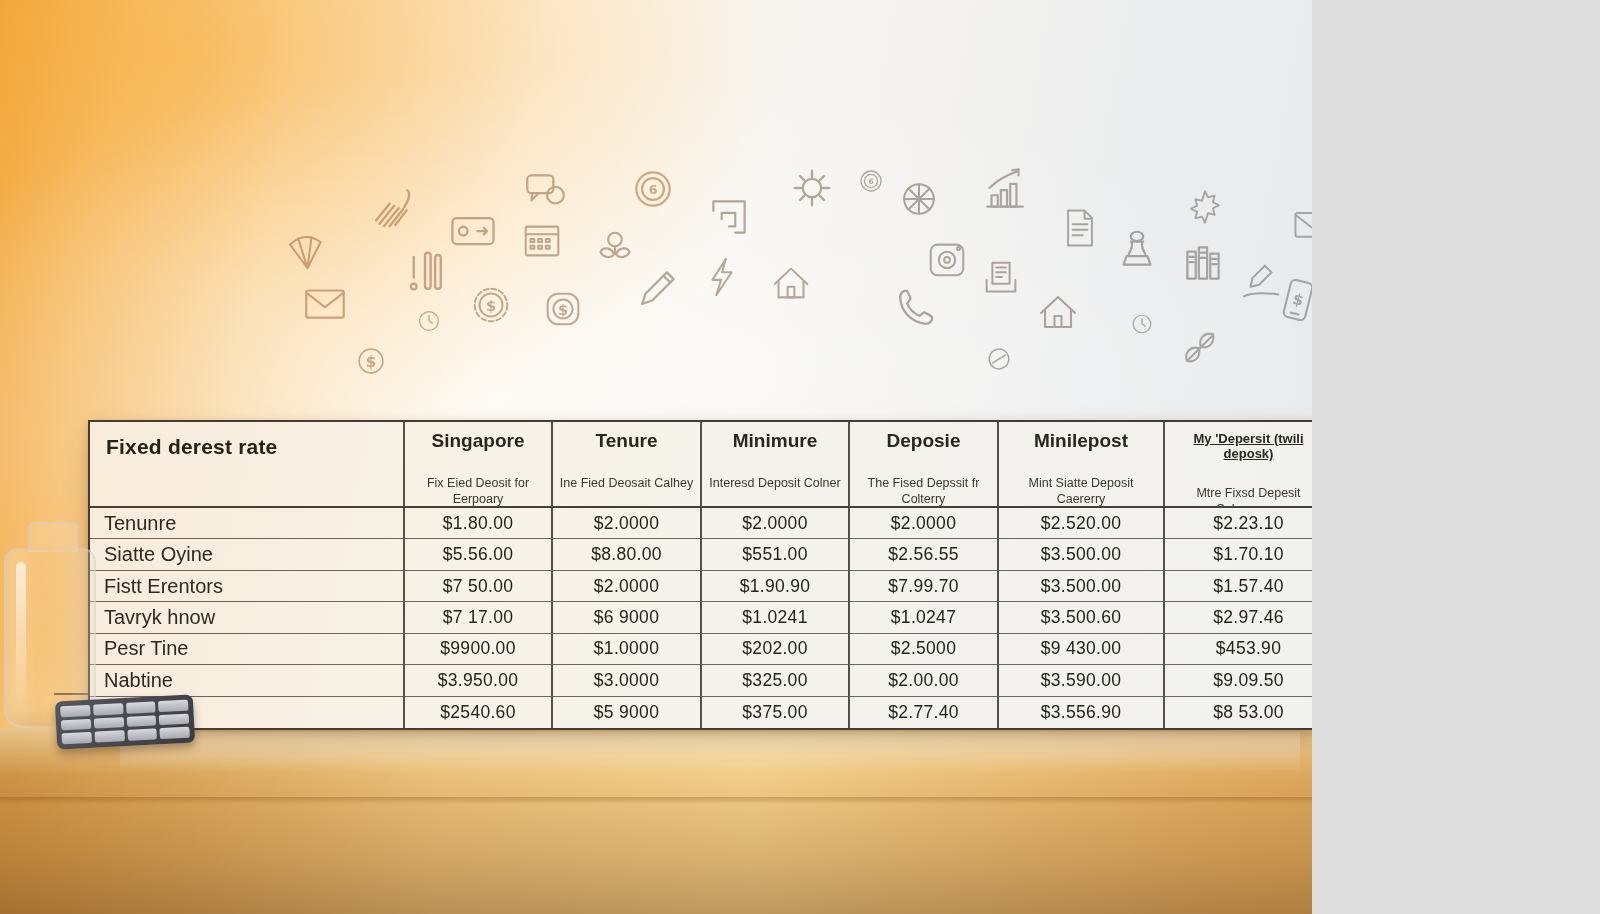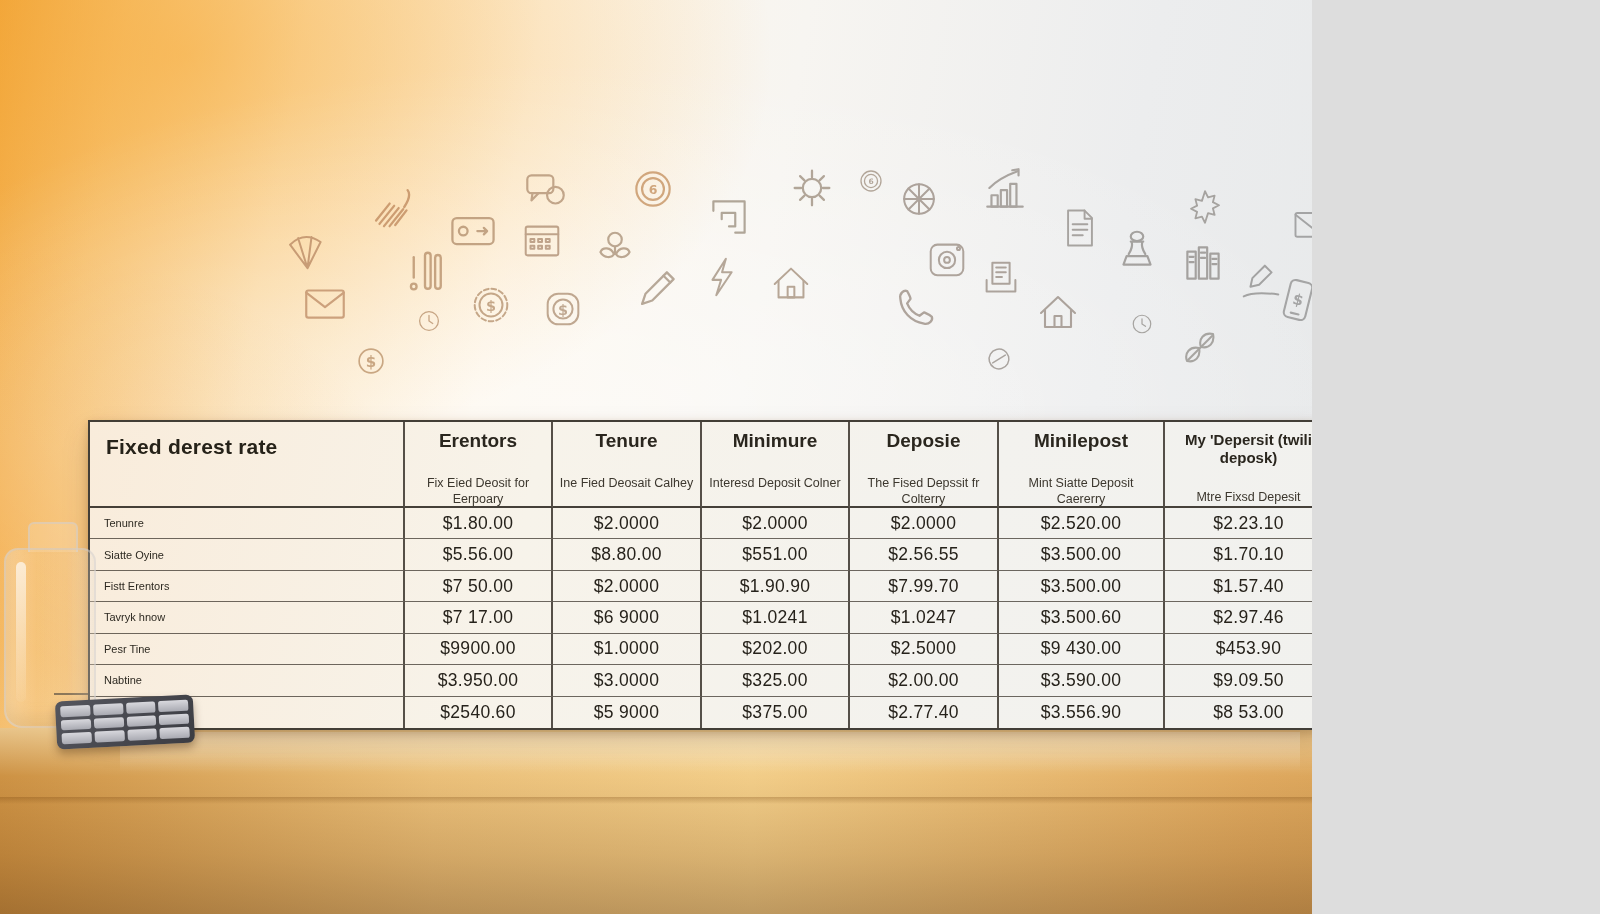--- a/index.html
+++ b/index.html
@@ -38,23 +38,23 @@
   .cell{box-sizing:border-box;display:flex;align-items:center;
     border-right:2px solid rgba(50,44,36,.82);
     border-bottom:1.6px solid rgba(55,48,40,.72);overflow:hidden;}
   .cell.lc{border-right:none;}
   .cell.lr{border-bottom:none;}
   .cell.head{border-bottom:2.3px solid rgba(45,40,33,.88);}
   .title-cell{align-items:flex-start;padding:13px 16px;
     font-size:21px;font-weight:bold;letter-spacing:.2px;color:#262219;}
   .colhead{flex-direction:column;justify-content:flex-start;padding:9px 6px 6px;text-align:center;}
   .col-title{font-size:19px;font-weight:bold;color:#2a261e;line-height:1.1;}
-  .col-title.small{font-size:15px;line-height:1.18;}
+  .col-title.small{font-size:13px;line-height:1.18;text-decoration:underline;}
   .col-sub{margin-top:23px;font-size:12.5px;line-height:1.3;color:#3c372e;}
-  .rowlabel{padding-left:14px;font-size:11px;color:#2d2921;}
+  .rowlabel{padding-left:14px;font-size:20px;color:#2d2921;}
   .val{justify-content:center;font-size:17.5px;letter-spacing:.3px;color:#26221b;}
   .rule-stub{position:absolute;height:2px;background:#423b30;opacity:.65;}
   .rule-stub.left{left:54px;top:693px;width:34px;}
   .rule-stub.right{left:1330px;top:692px;width:54px;}
   
   .jar{position:absolute;left:4px;top:522px;width:92px;height:204px;}
   .jar-neck{position:absolute;left:24px;top:0;width:46px;height:28px;
     border:2px solid rgba(210,205,200,.55);border-bottom:none;border-radius:6px 6px 0 0;
     background:rgba(255,255,255,.14);}
   .jar-body{position:absolute;left:0;top:26px;width:88px;height:176px;
@@ -357,21 +357,21 @@
   <div class="desk"></div>
   <div class="desk-edge"></div>
   <div class="card-reflection"></div>
 
   <div id="table-grid">
     <div class="cell head title-cell">
       <span>Fixed derest rate</span>
     </div>
 
   <div class="cell head colhead">
-        <div class="col-title">Erentors</div>
+        <div class="col-title">Singapore</div>
         <div class="col-sub">Fix Eied Deosit for Eerpoary</div>
       </div>
       <div class="cell head colhead">
         <div class="col-title">Tenure</div>
         <div class="col-sub">Ine Fied Deosait Calhey</div>
       </div>
       <div class="cell head colhead">
         <div class="col-title">Minimure</div>
         <div class="col-sub">Interesd Deposit Colner</div>
       </div>

